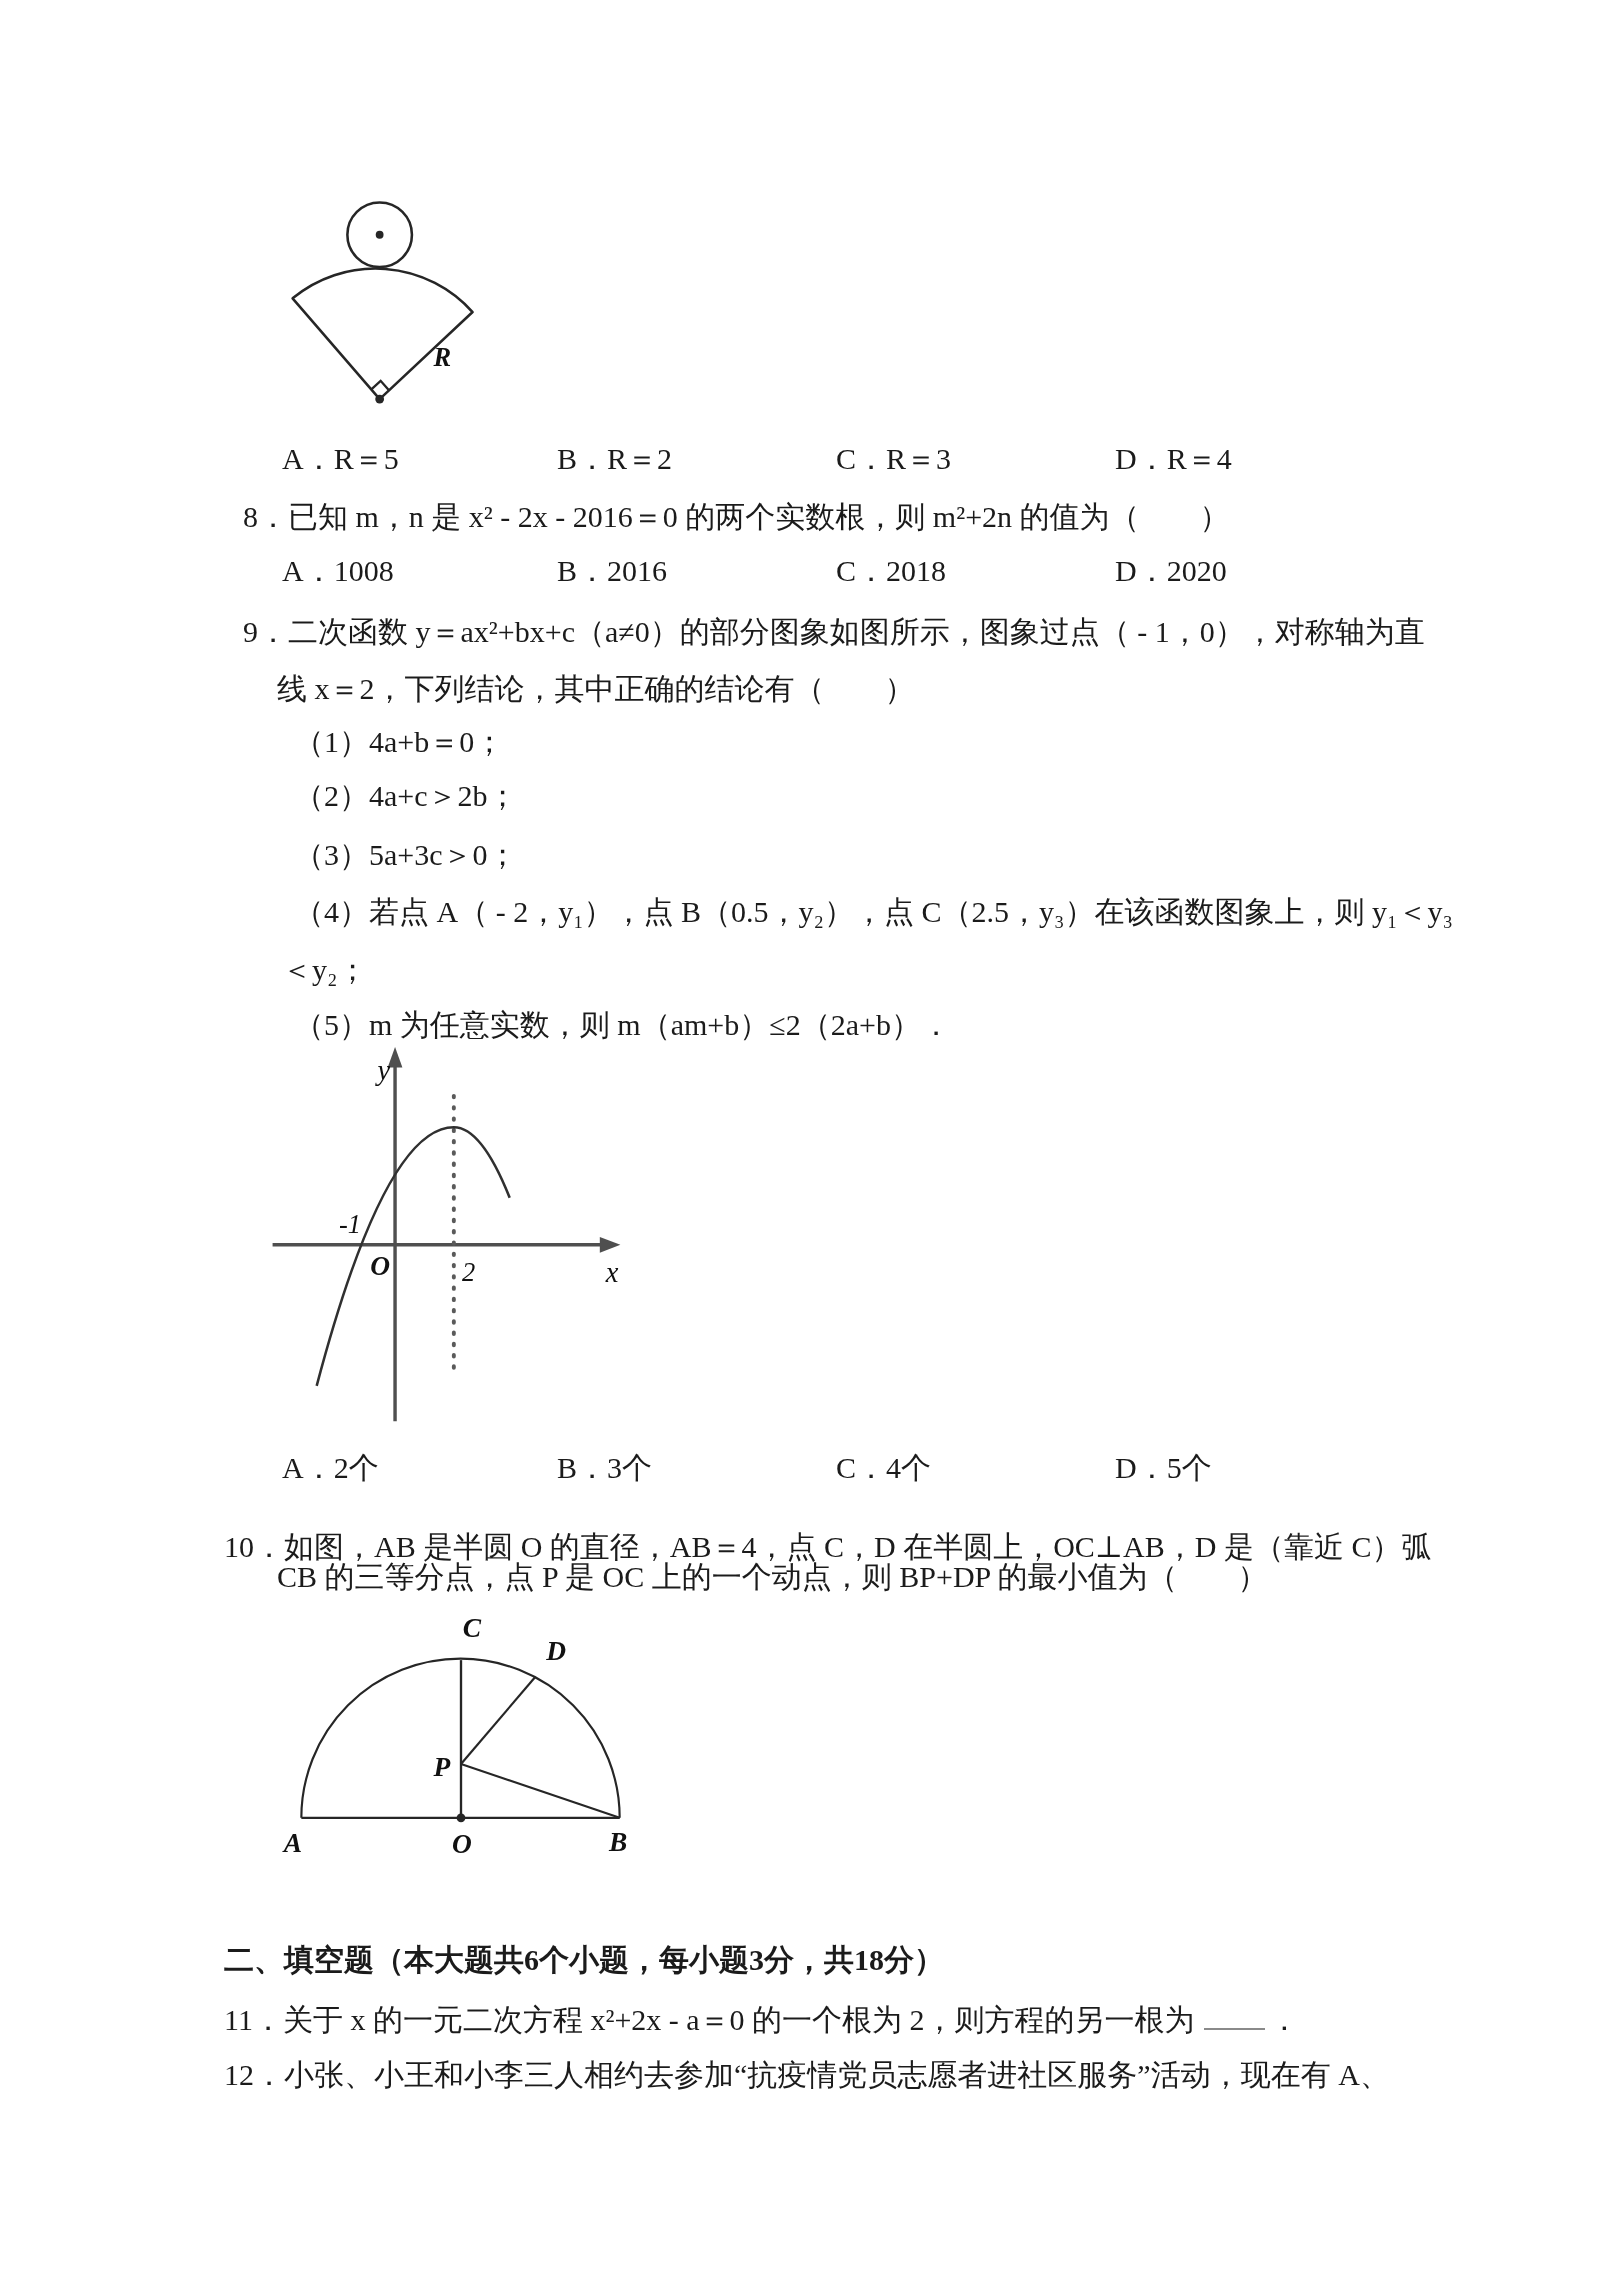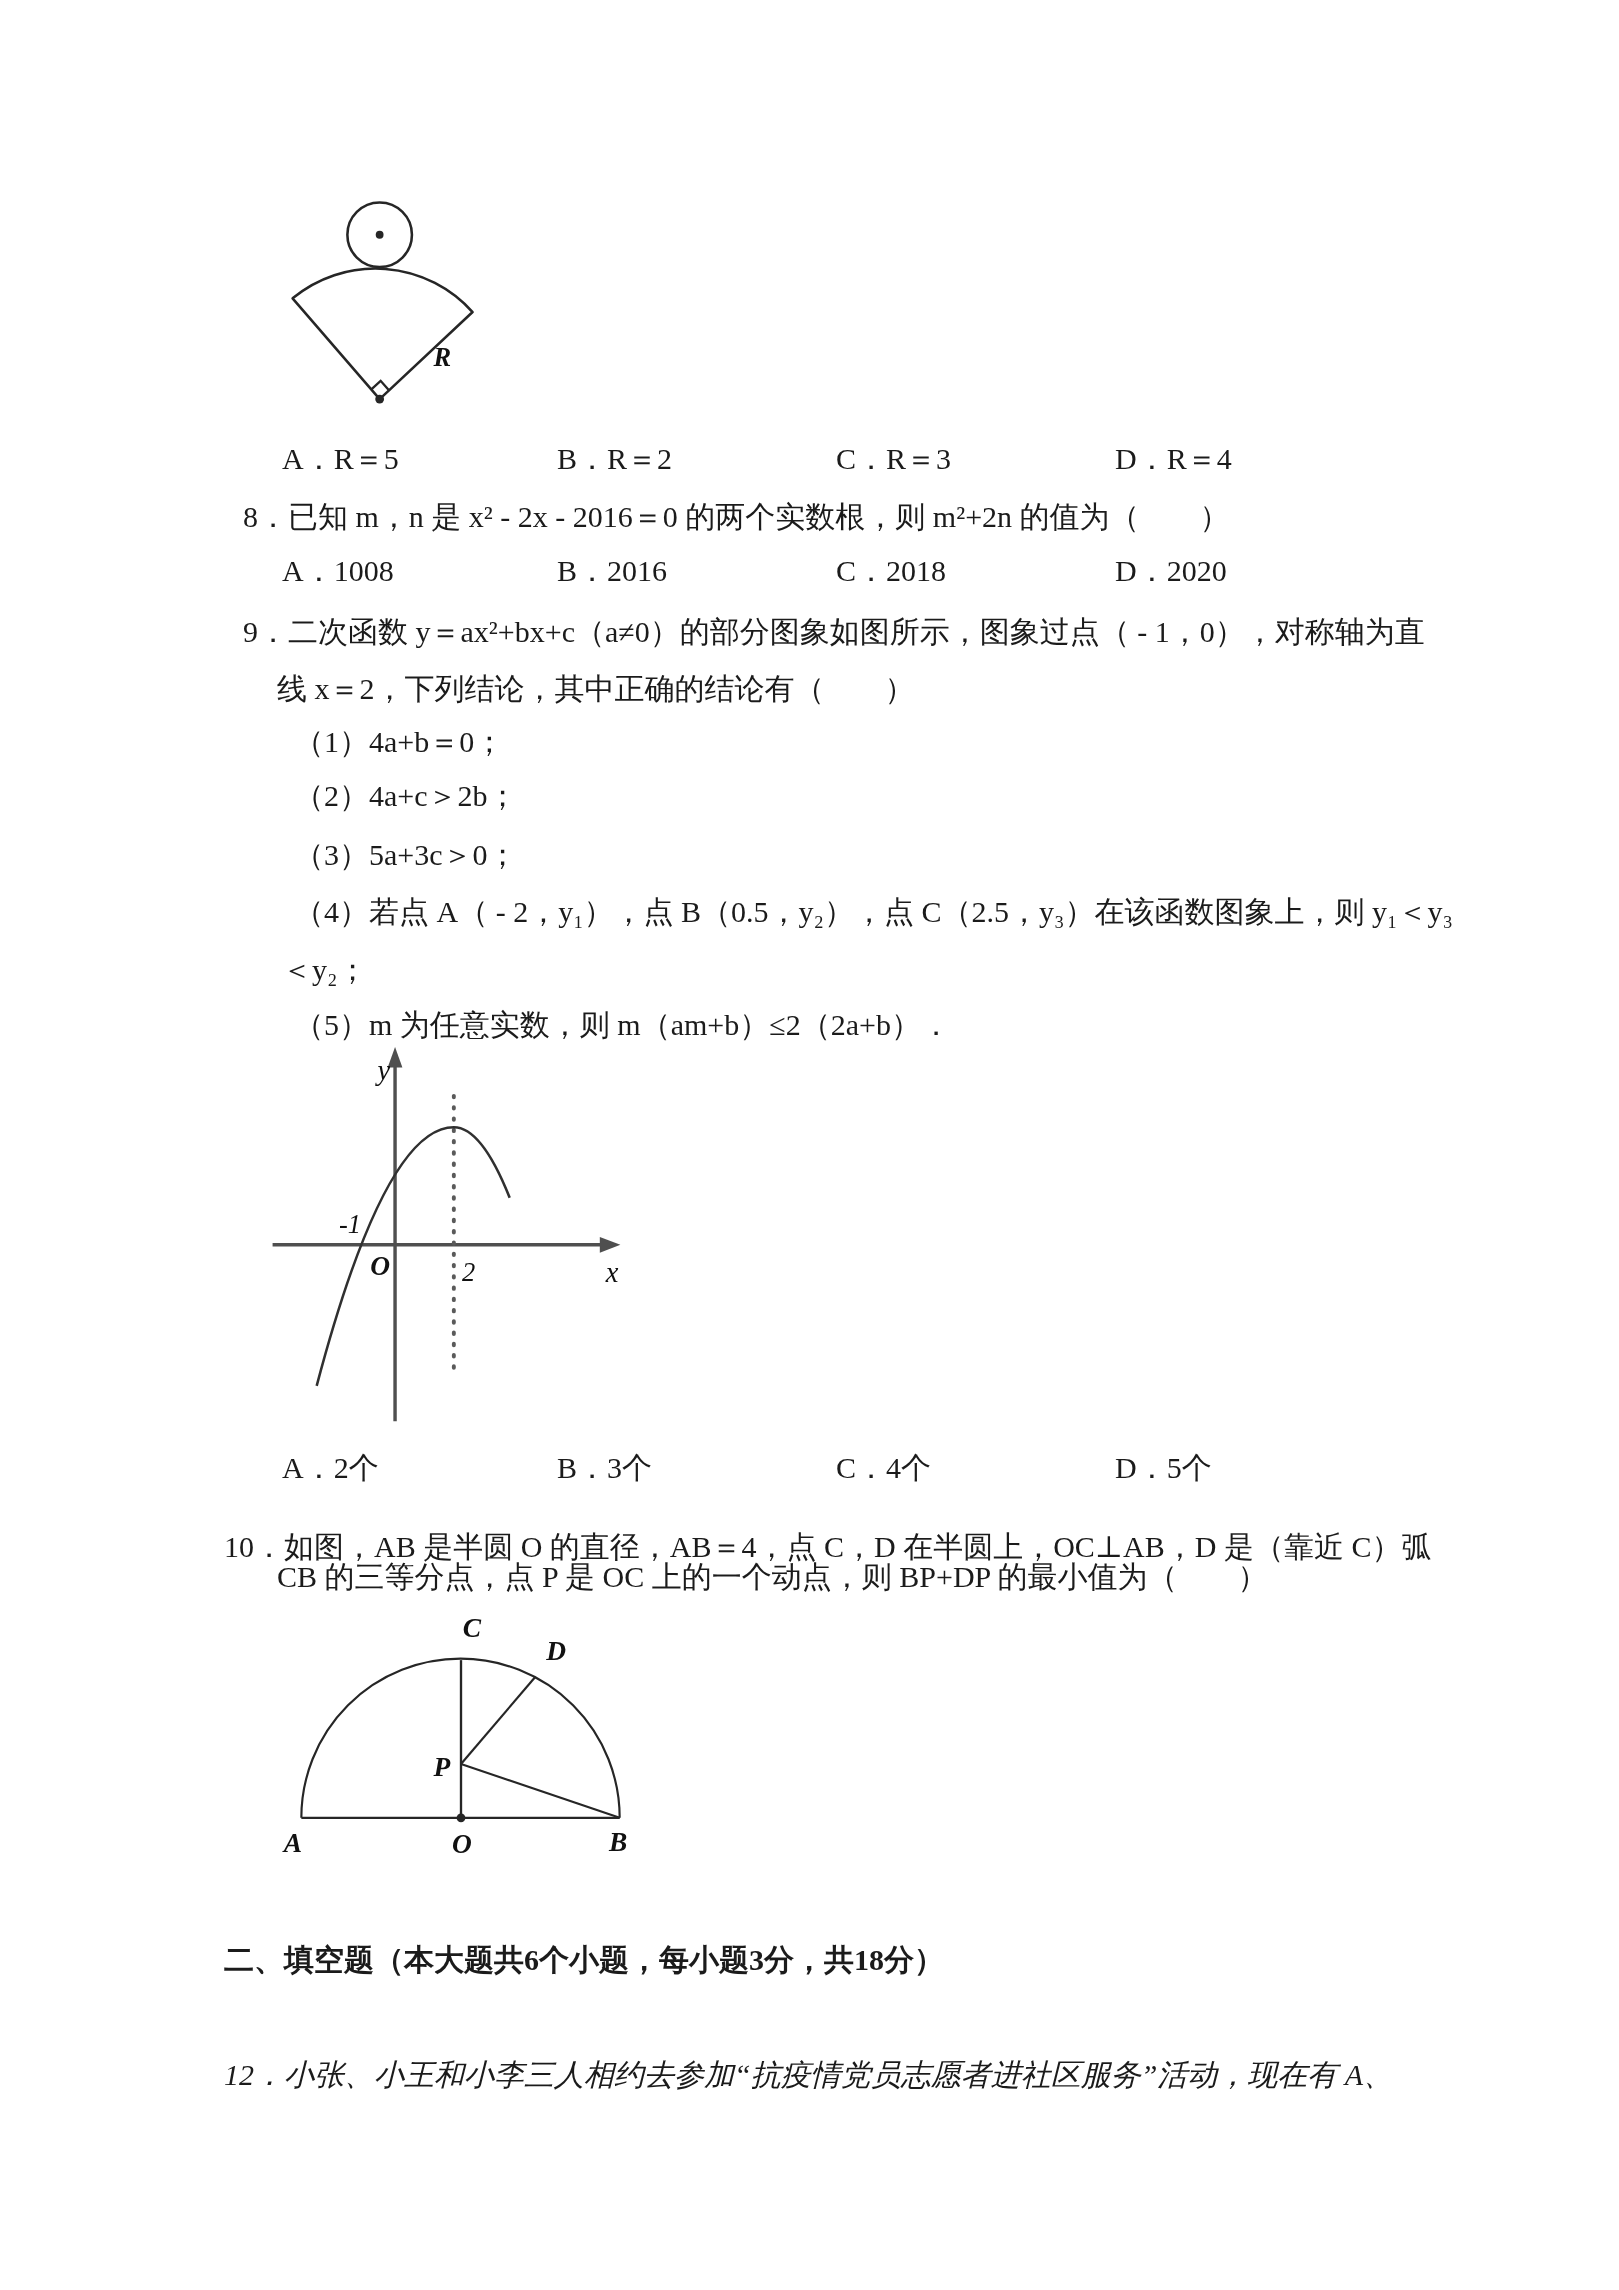--- a/index.html
+++ b/index.html
@@ -113,17 +113,20 @@
     <text x="196" y="253" font-size="28" text-anchor="middle" font-weight="bold">O</text>
     <text x="346" y="251" font-size="28" font-weight="bold">B</text>
     <text x="206" y="32" font-size="28" text-anchor="middle" font-weight="bold">C</text>
     <text x="282" y="56" font-size="28" font-weight="bold">D</text>
     <text x="184" y="174" font-size="28" text-anchor="end" font-weight="bold">P</text>
   </svg>
 
 
   <div class="line q-num2 heading" style="top:1938px;">二、填空题（本大题共6个小题，每小题3分，共18分）</div>
 
+  <div class="line q-num2" style="top:1998px;">
+    <span>11．关于 x 的一元二次方程 x²+2x - a＝0 的一个根为 2，则方程的另一根为</span><span class="blank"></span><span>．</span>
+  </div>
 
-  <div class="line q-num2" style="top:2053px;font-style:italic;">12．小张、小王和小李三人相约去参加“抗疫情党员志愿者进社区服务”活动，现在有 A、</div>
+  <div class="line q-num2" style="top:2053px;">12．小张、小王和小李三人相约去参加“抗疫情党员志愿者进社区服务”活动，现在有 A、</div>
 
 </div>
 
 
 </body></html>

